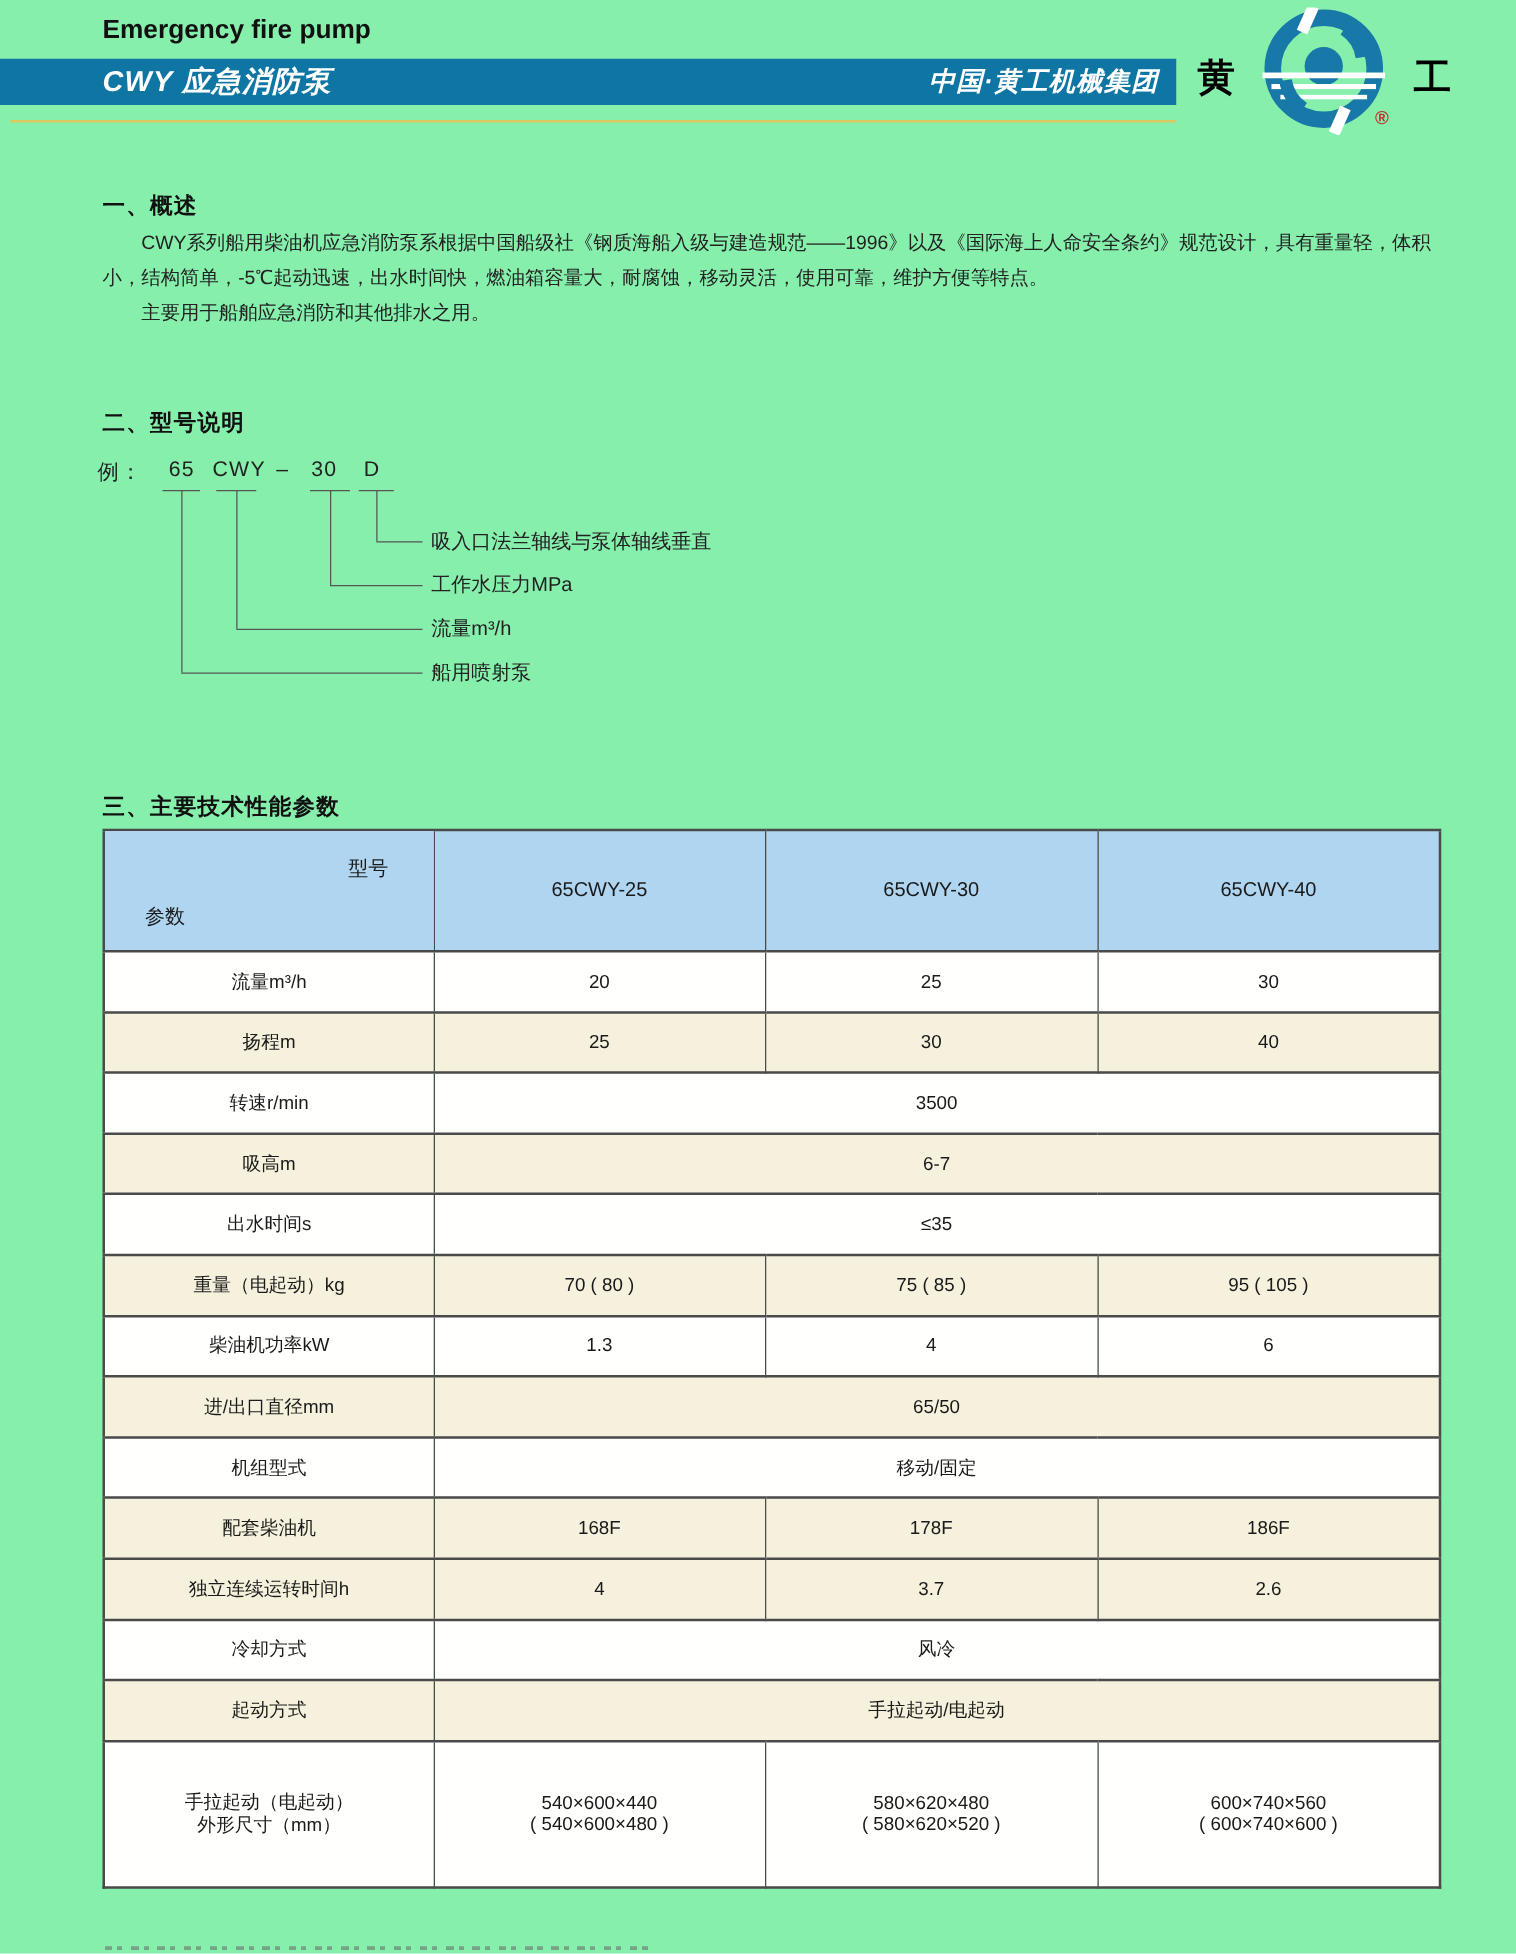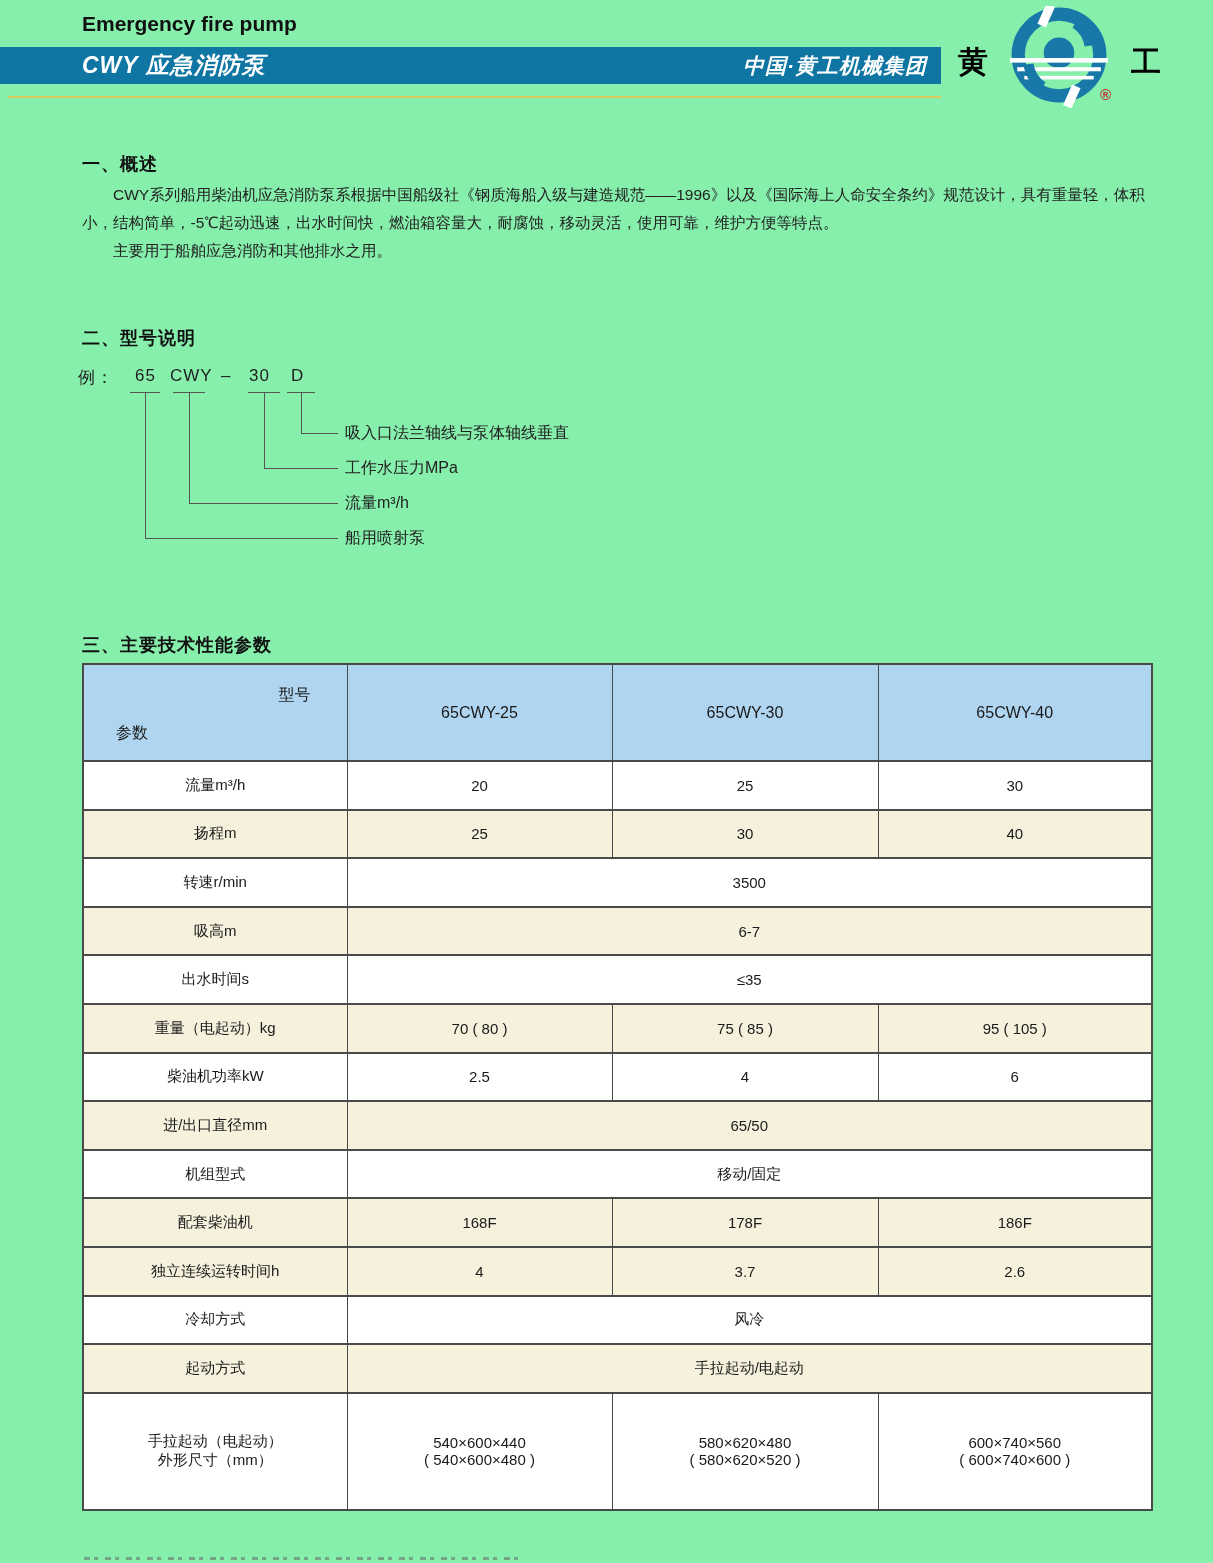--- a/index.html
+++ b/index.html
@@ -184,21 +184,21 @@
           <td colspan="3">≤35</td>
         </tr>
         <tr class="row-cream">
           <td>重量（电起动）kg</td>
           <td>70 ( 80 )</td>
           <td>75 ( 85 )</td>
           <td>95 ( 105 )</td>
         </tr>
         <tr class="row-white">
           <td>柴油机功率kW</td>
-          <td>2.5</td>
+          <td>1.3</td>
           <td>4</td>
           <td>6</td>
         </tr>
         <tr class="row-cream">
           <td>进/出口直径mm</td>
           <td colspan="3">65/50</td>
         </tr>
         <tr class="row-white">
           <td>机组型式</td>
           <td colspan="3">移动/固定</td>

